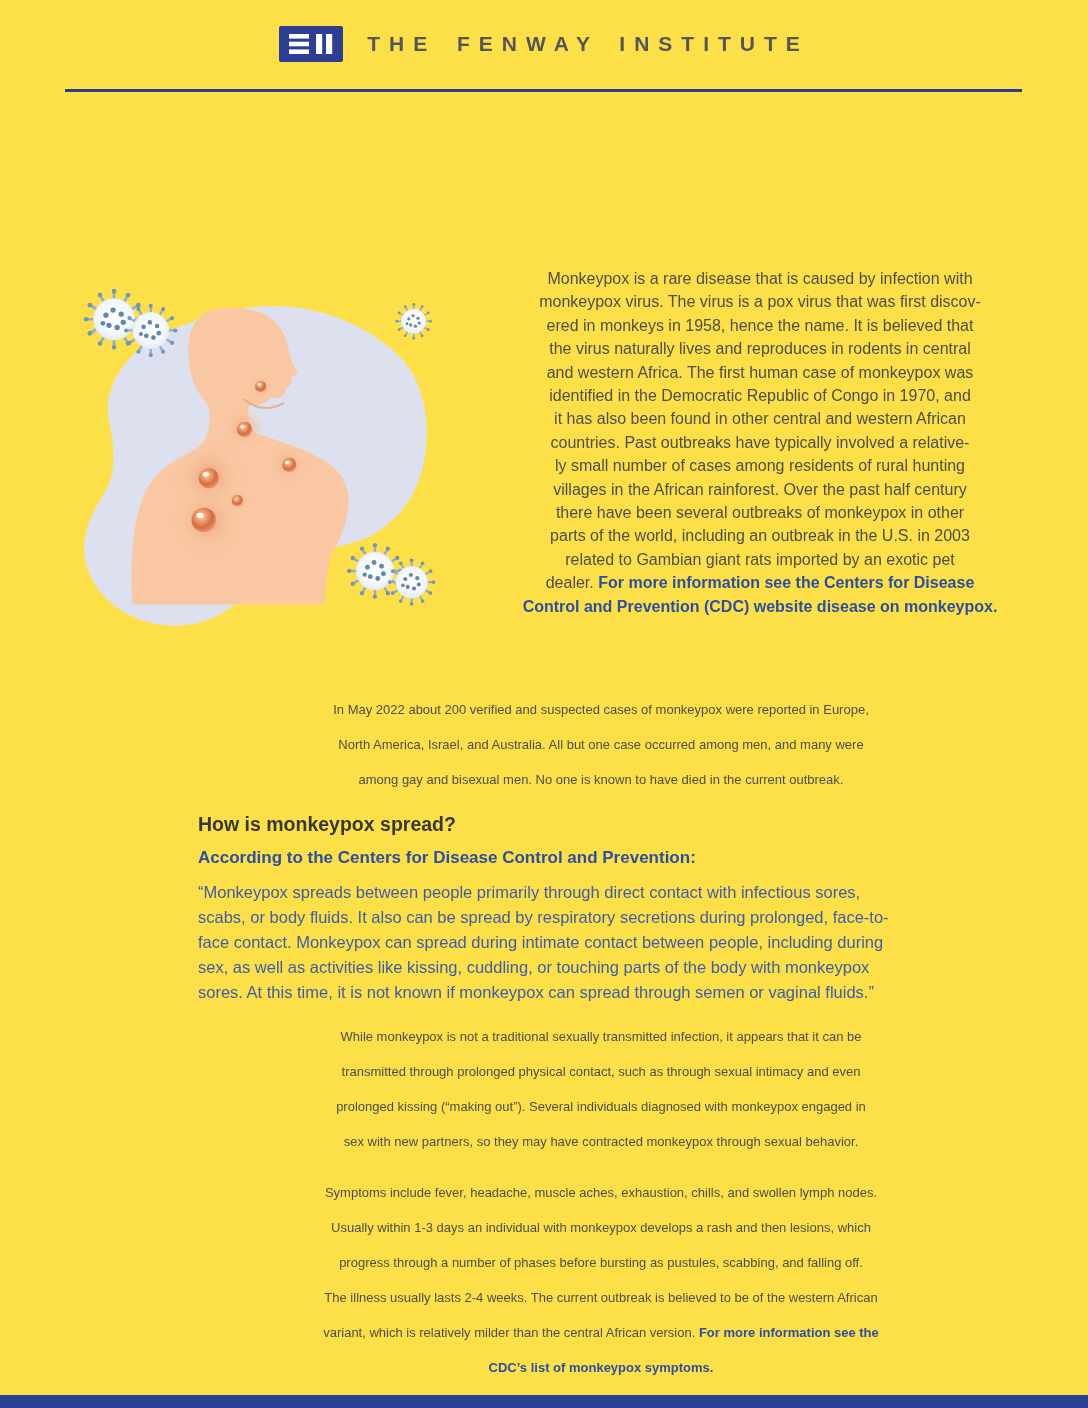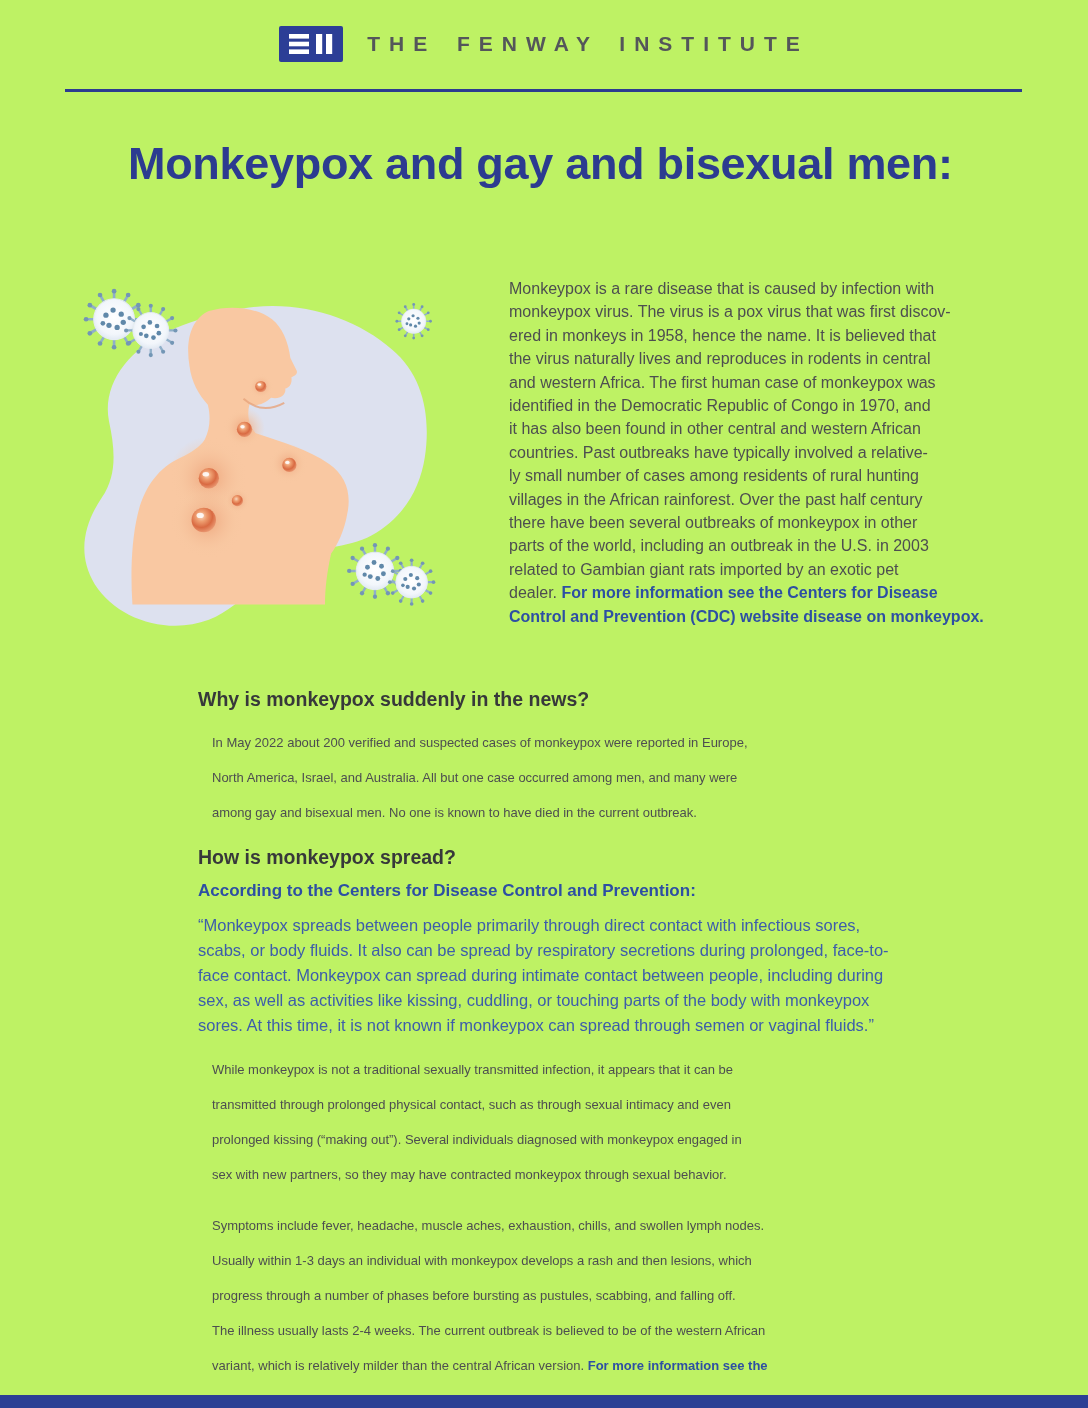--- a/index.html
+++ b/index.html
@@ -1,36 +1,36 @@
 <!DOCTYPE html>
 <html><head>
 <meta charset="utf-8">
 <style>
   html,body{margin:0;padding:0;background:#fff;}
-  .page{position:relative;width:1088px;height:1408px;background:#bef264;overflow:hidden;
+  .page{position:relative;width:1088px;height:1408px;background:#fde047;overflow:hidden;
         font-family:"Liberation Sans",sans-serif;}
 
   
   .header{position:absolute;top:26px;left:0;right:0;display:flex;justify-content:center;
           align-items:center;gap:24px;}
   .brand{font-size:21px;font-weight:700;letter-spacing:9px;word-spacing:6px;color:#54565a;}
   .rule{position:absolute;top:89px;left:65px;right:66px;border-top:3px solid #2c3b90;}
 
   
   .title{position:absolute;top:136px;left:128px;color:#2c3b90;line-height:55px;}
   .title .t1{font-size:45px;font-weight:700;letter-spacing:-0.3px;}
   .title .t2{font-size:45px;font-weight:400;}
 
   
   .illustration{position:absolute;top:268px;left:56px;width:428px;}
 
   
   .what-is{position:absolute;top:263px;left:495px;width:530px;}
   h2.sec{font-size:19.5px;font-weight:700;color:#37383a;margin:0 0 12px 0;}
-  p.body{font-size:16px;line-height:23.4px;color:#4d4e50;white-space:pre-line;margin:14px;}
+  p.body{font-size:16px;line-height:23.4px;color:#4d4e50;white-space:pre-line;margin:4px;text-align:center;}
   .blue-link{color:#2d4fa3;font-weight:700;text-decoration:none;cursor:pointer;}
 
   
   .sections{position:absolute;top:688px;left:198px;width:806px;}
   .sections p.body{font-size:13px;line-height:35px;}
   .mt{margin-top:16px;}
   p.attrib{font-size:17px;font-weight:700;color:#2d4fa3;margin:0 0 12px 0;}
   p.quote{color:#3d5dab;font-size:16.5px;line-height:25px;
           white-space:pre-line;margin:0 0 14px 0;}
 
@@ -48,21 +48,20 @@
       <rect x="10" y="15.7" width="20" height="4.6" fill="#fff"></rect>
       <rect x="10" y="23.4" width="20" height="4.6" fill="#fff"></rect>
       <rect x="37" y="8" width="6.2" height="20" fill="#fff"></rect>
       <rect x="47" y="8" width="6.2" height="20" fill="#fff"></rect>
     </svg>
     <div class="brand">THE FENWAY INSTITUTE</div>
   </div>
   <div class="rule"></div>
 
   <div class="title">
-    <div class="t1">Monkeypox and gay and bisexual men:</div>
   </div>
 
   <div class="illustration">
     <svg viewBox="0 0 420 390" width="428" height="398">
       <defs>
         <radialGradient id="gVirus" cx="50%" cy="45%" r="60%">
           <stop offset="0%" stop-color="#ffffff"></stop>
           <stop offset="70%" stop-color="#f2f6fb"></stop>
           <stop offset="100%" stop-color="#dde6f1"></stop>
         </radialGradient>
@@ -176,21 +175,20 @@
 there have been several outbreaks of monkeypox in other
 parts of the world, including an outbreak in the U.S. in 2003
 related to Gambian giant rats imported by an exotic pet
 dealer. </span><a class="blue-link">For more information see the Centers for Disease
 Control and Prevention (CDC) website disease on monkeypox.</a></p>
   </div>
 
   <div class="sections">
 
     <section>
-      <h2 class="sec">Why is monkeypox suddenly in the news?</h2>
       <p class="body">In May 2022 about 200 verified and suspected cases of monkeypox were reported in Europe,
 North America, Israel, and Australia. All but one case occurred among men, and many were
 among gay and bisexual men. No one is known to have died in the current outbreak.</p>
     </section>
 
     <section class="mt">
       <h2 class="sec">How is monkeypox spread?</h2>
       <p class="attrib">According to the Centers for Disease Control and Prevention:</p>
       <p class="quote">“Monkeypox spreads between people primarily through direct contact with infectious sores,
 scabs, or body fluids. It also can be spread by respiratory secretions during prolonged, face-to-

